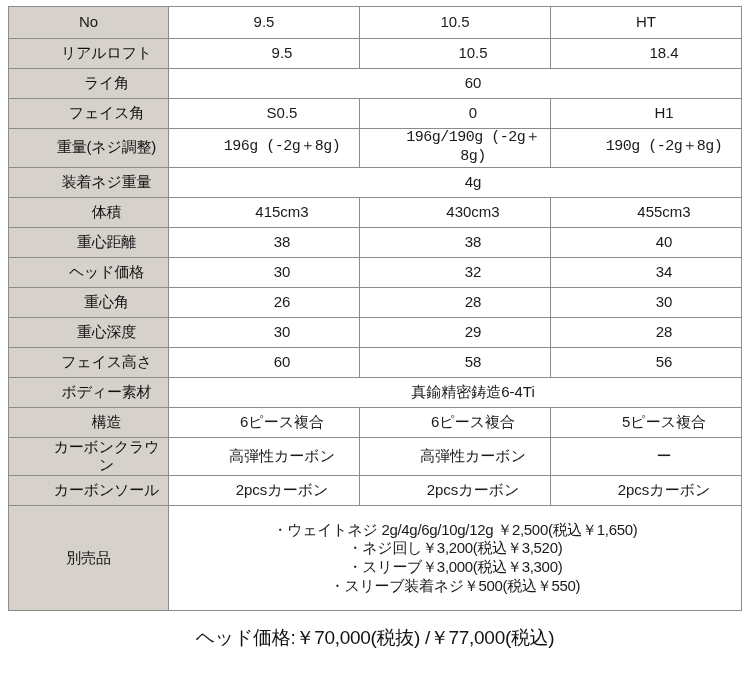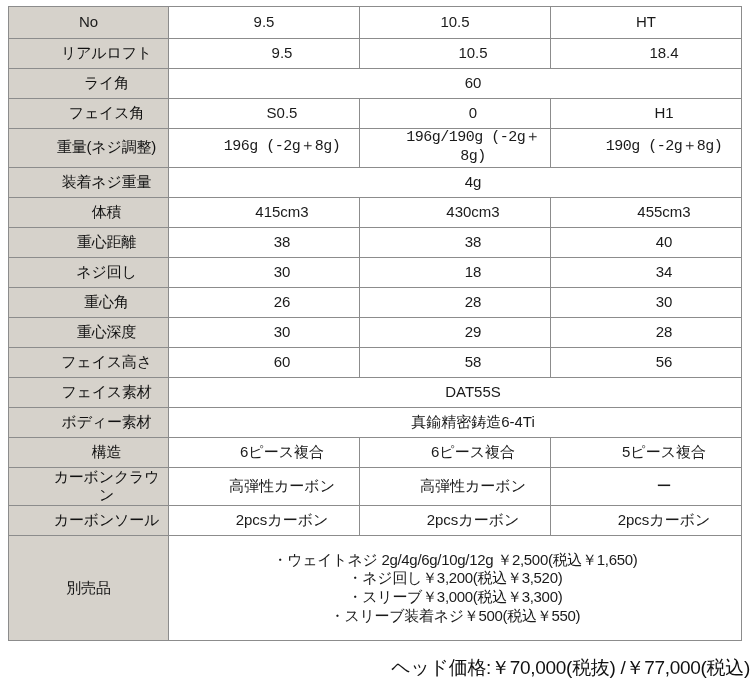--- a/index.html
+++ b/index.html
@@ -55,21 +55,21 @@
   .note-cell {
     text-align: left;
     padding: 8px 10px 8px 14px;
     font-size: 14px;
     line-height: 1.55;
     letter-spacing: -0.3px;
   }
   .note-cell div { white-space: nowrap; }
   .price {
     margin-top: 14px;
-    text-align: right;
+    text-align: center;
     font-size: 19px;
     letter-spacing: -0.3px;
     color: #111;
   }
 </style>
 </head>
 <body>
 
 <div class="page">
 
@@ -127,23 +127,23 @@
       </tr>
 
       <tr class="r-std">
         <td class="lbl">重心距離</td>
         <td>38</td>
         <td>38</td>
         <td>40</td>
       </tr>
 
       <tr class="r-std">
-        <td class="lbl">ネジ回し</td>
+        <td class="lbl">ヘッド価格</td>
         <td>30</td>
-        <td>18</td>
+        <td>32</td>
         <td>34</td>
       </tr>
 
       <tr class="r-std">
         <td class="lbl">重心角</td>
         <td>26</td>
         <td>28</td>
         <td>30</td>
       </tr>
 
@@ -154,24 +154,20 @@
         <td>28</td>
       </tr>
 
       <tr class="r-std">
         <td class="lbl">フェイス高さ</td>
         <td>60</td>
         <td>58</td>
         <td>56</td>
       </tr>
 
-      <tr class="r-std">
-        <td class="lbl">フェイス素材</td>
-        <td colspan="3">DAT55S</td>
-      </tr>
 
       <tr class="r-std">
         <td class="lbl">ボディー素材</td>
         <td colspan="3">真鍮精密鋳造6-4Ti</td>
       </tr>
 
       <tr class="r-std">
         <td class="lbl">構造</td>
         <td>6ピース複合</td>
         <td>6ピース複合</td>

